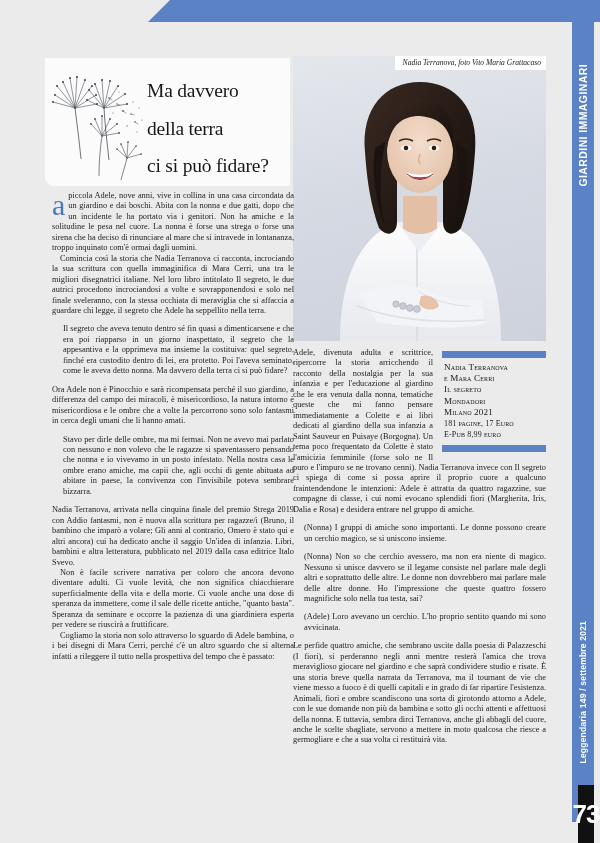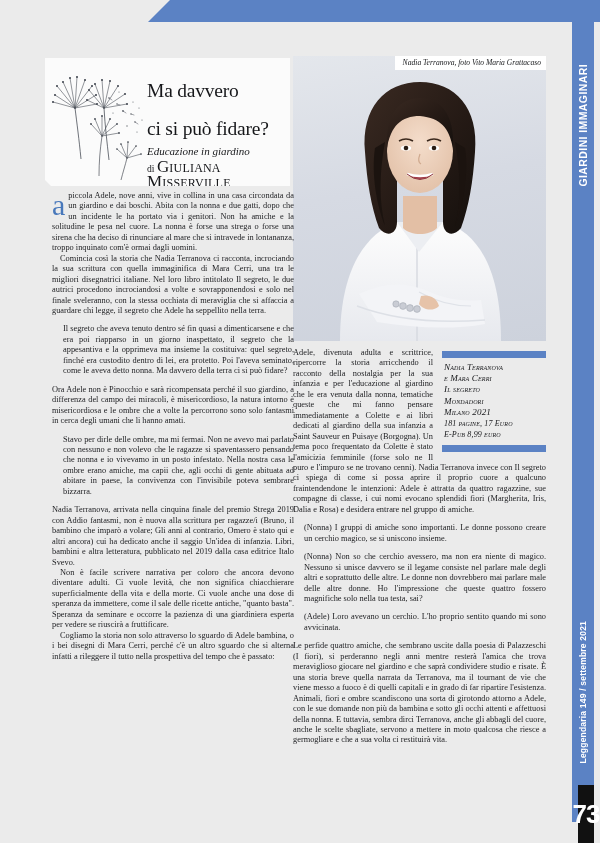--- a/index.html
+++ b/index.html
@@ -184,21 +184,21 @@
   .bookbox .lines {
     padding: 4px 0 2px 2px;
     font-variant: small-caps;
     font-size: 9.1px;
     line-height: 11.2px;
     letter-spacing: 0.15px;
     color: #16171a;
     text-indent: 0;
     text-align: left;
   }
-  .bookbox .lines div { text-indent: 0; font-style: italic; }
+  .bookbox .lines div { text-indent: 0; }
   .bookbox .lines .sm { font-size: 8px; }
 </style>
 </head>
 <body>
 
 <div class="page">
 
   <div class="top-banner"></div>
 
   <div class="rail"></div>
@@ -322,20 +322,21 @@
           <path d="M62 34 l3 2"></path>
             <path d="M76 47 l3 2"></path>
             <path d="M88 58 l3 2"></path>
           <path d="M84 50 l3 1"></path>
             <path d="M70 40 l3 1"></path>
         </g>
       </svg>
     </div>
     <div class="titlewrap">
       <div class="art-title">Ma davvero</div>
+      <div class="art-title">della terra</div>
       <div class="art-title">ci si può fidare?</div>
       <div class="art-sub">Educazione in giardino</div>
       <div class="art-by"><span>di </span><span class="sc">Giuliana Misserville</span></div>
     </div>
   </div>
 
   <div class="photo">
     <div class="bg"></div>
     <svg width="253" height="285" viewBox="0 0 253 285" style="position:absolute;left:0;top:0">
       <defs>

